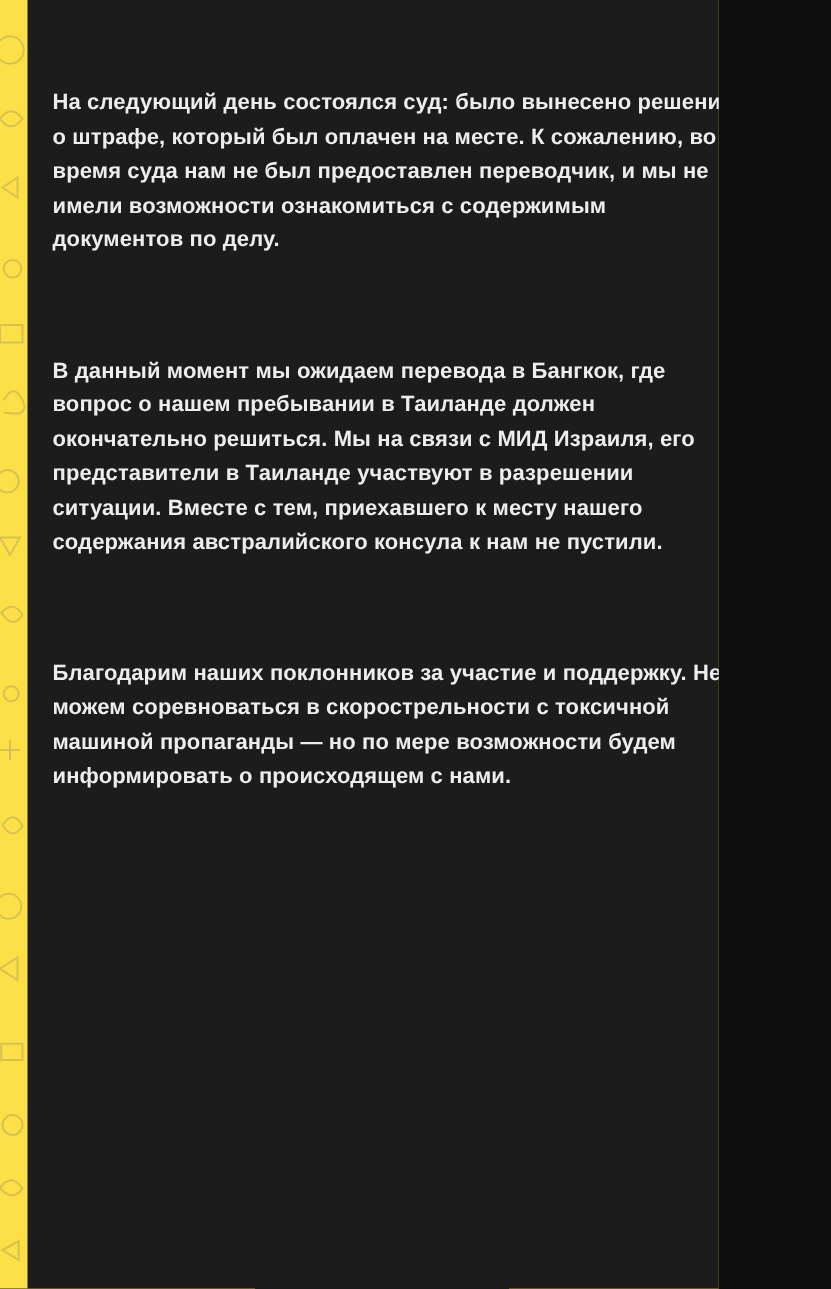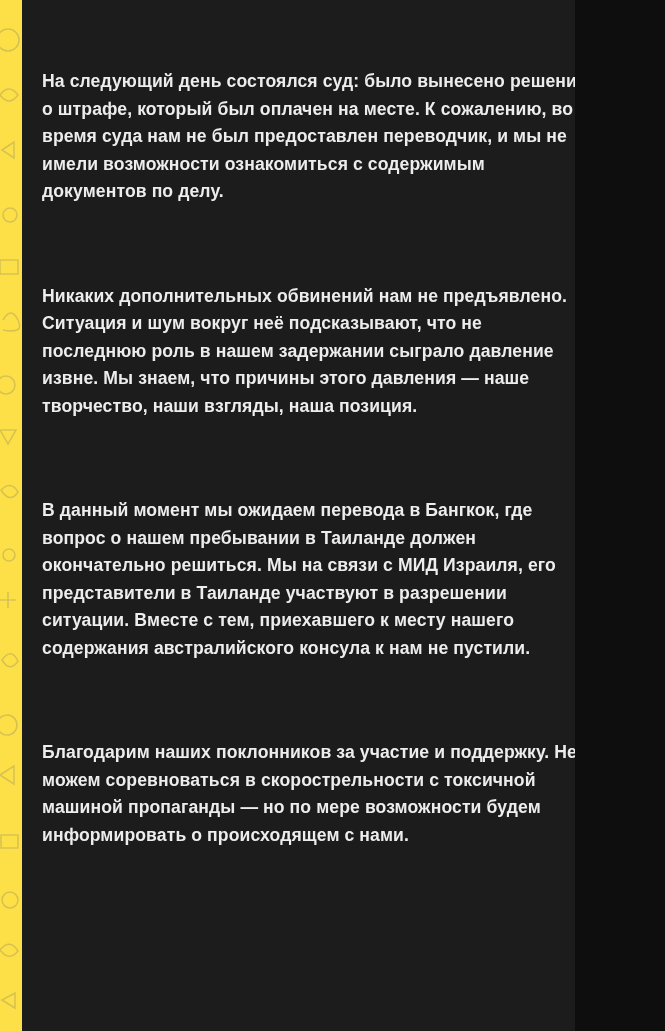--- a/index.html
+++ b/index.html
@@ -108,20 +108,19 @@
       <path d="M620 850 l26 0 l-4 22 l-18 0 z"></path>
       <circle cx="640" cy="905" r="11"></circle>
       <path d="M613 955 q16 -16 32 0 q-16 17 -32 0 z"></path>
       <path d="M622 1005 h26 v18 h-26 z"></path>
     </g>
   </svg>
 
   <div class="message-bubble">
     <div class="msg-text">
       <p class="para">На следующий день состоялся суд: было вынесено решение о штрафе, который был оплачен на месте. К сожалению, во время суда нам не был предоставлен переводчик, и мы не имели возможности ознакомиться с содержимым документов по делу.</p>
-      <p class="para">Никаких дополнительных обвинений нам не предъявлено. Ситуация и шум вокруг неё подсказывают, что не последнюю роль в нашем задержании сыграло давление извне. Мы знаем, что причины этого давления — наше творчество, наши взгляды, наша позиция.</p>
       <p class="para">В данный момент мы ожидаем перевода в Бангкок, где вопрос о нашем пребывании в Таиланде должен окончательно решиться. Мы на связи с МИД Израиля, его представители в Таиланде участвуют в разрешении ситуации. Вместе с тем, приехавшего к месту нашего содержания австралийского консула к нам не пустили.</p>
       <p class="para">Благодарим наших поклонников за участие и поддержку. Не можем соревноваться в скорострельности с токсичной машиной пропаганды — но по мере возможности будем информировать о происходящем с нами.</p>
       
     </div>
   </div>
 
 </div>
 
 </body></html>

